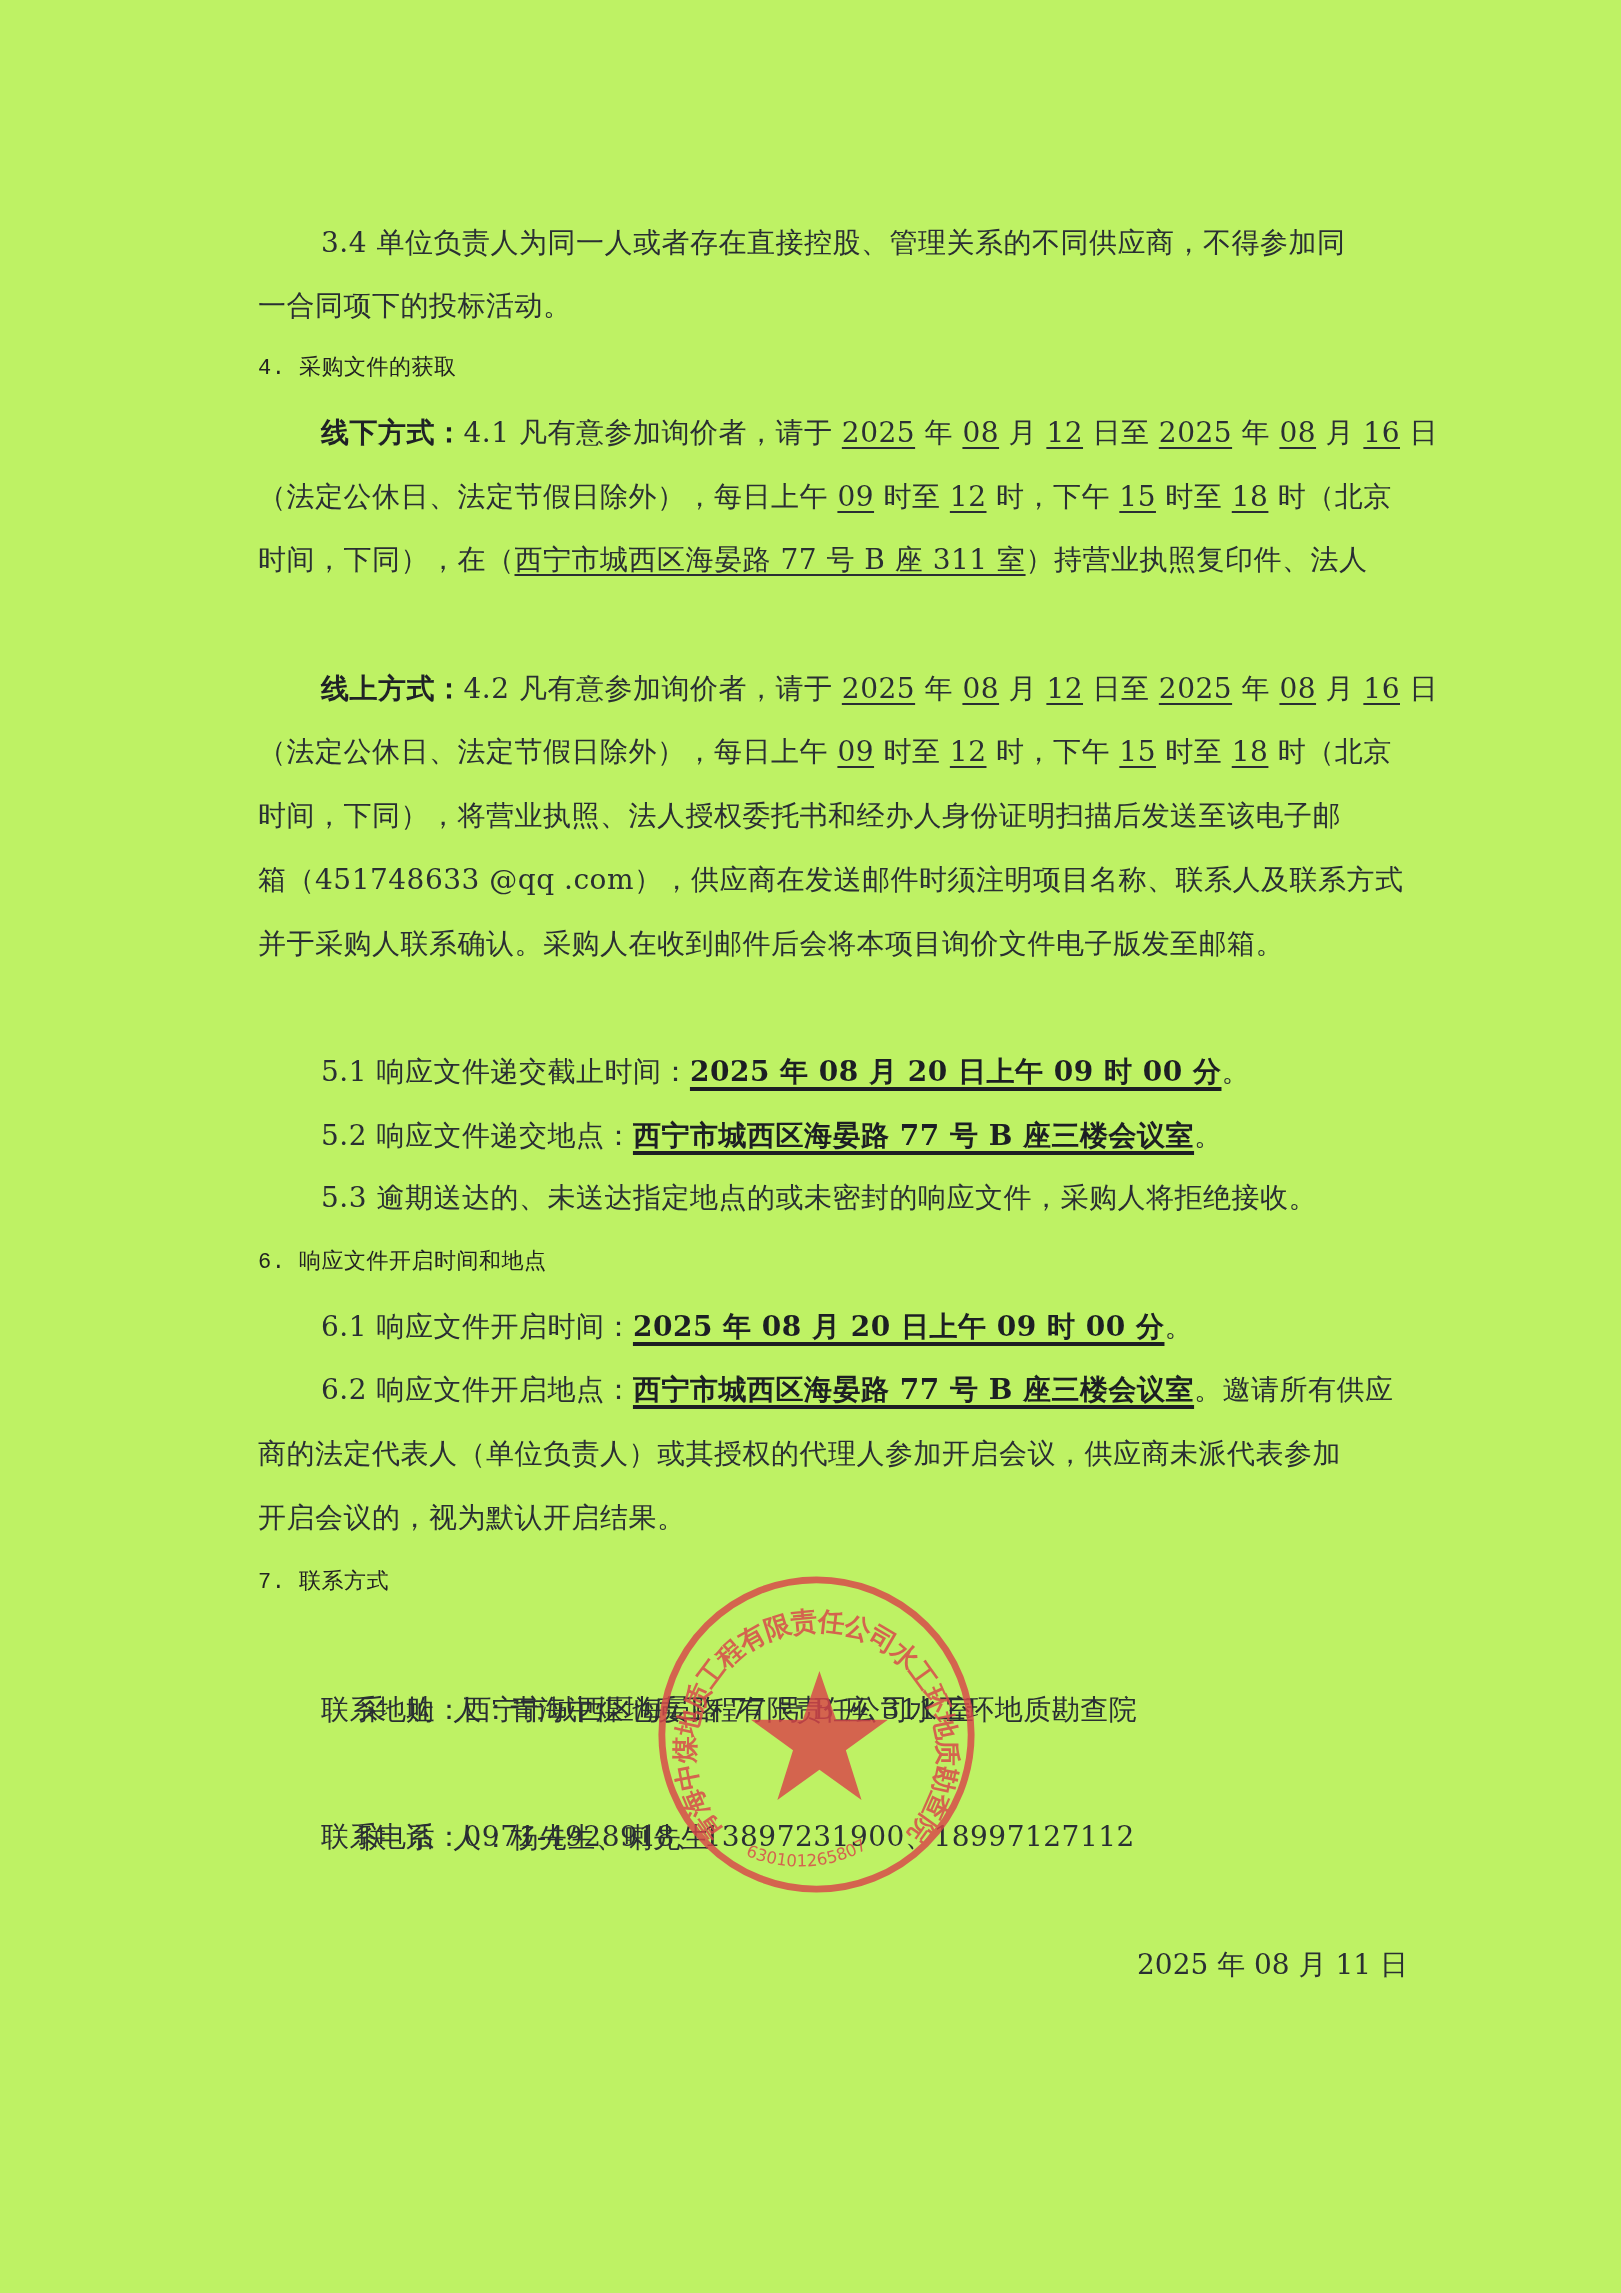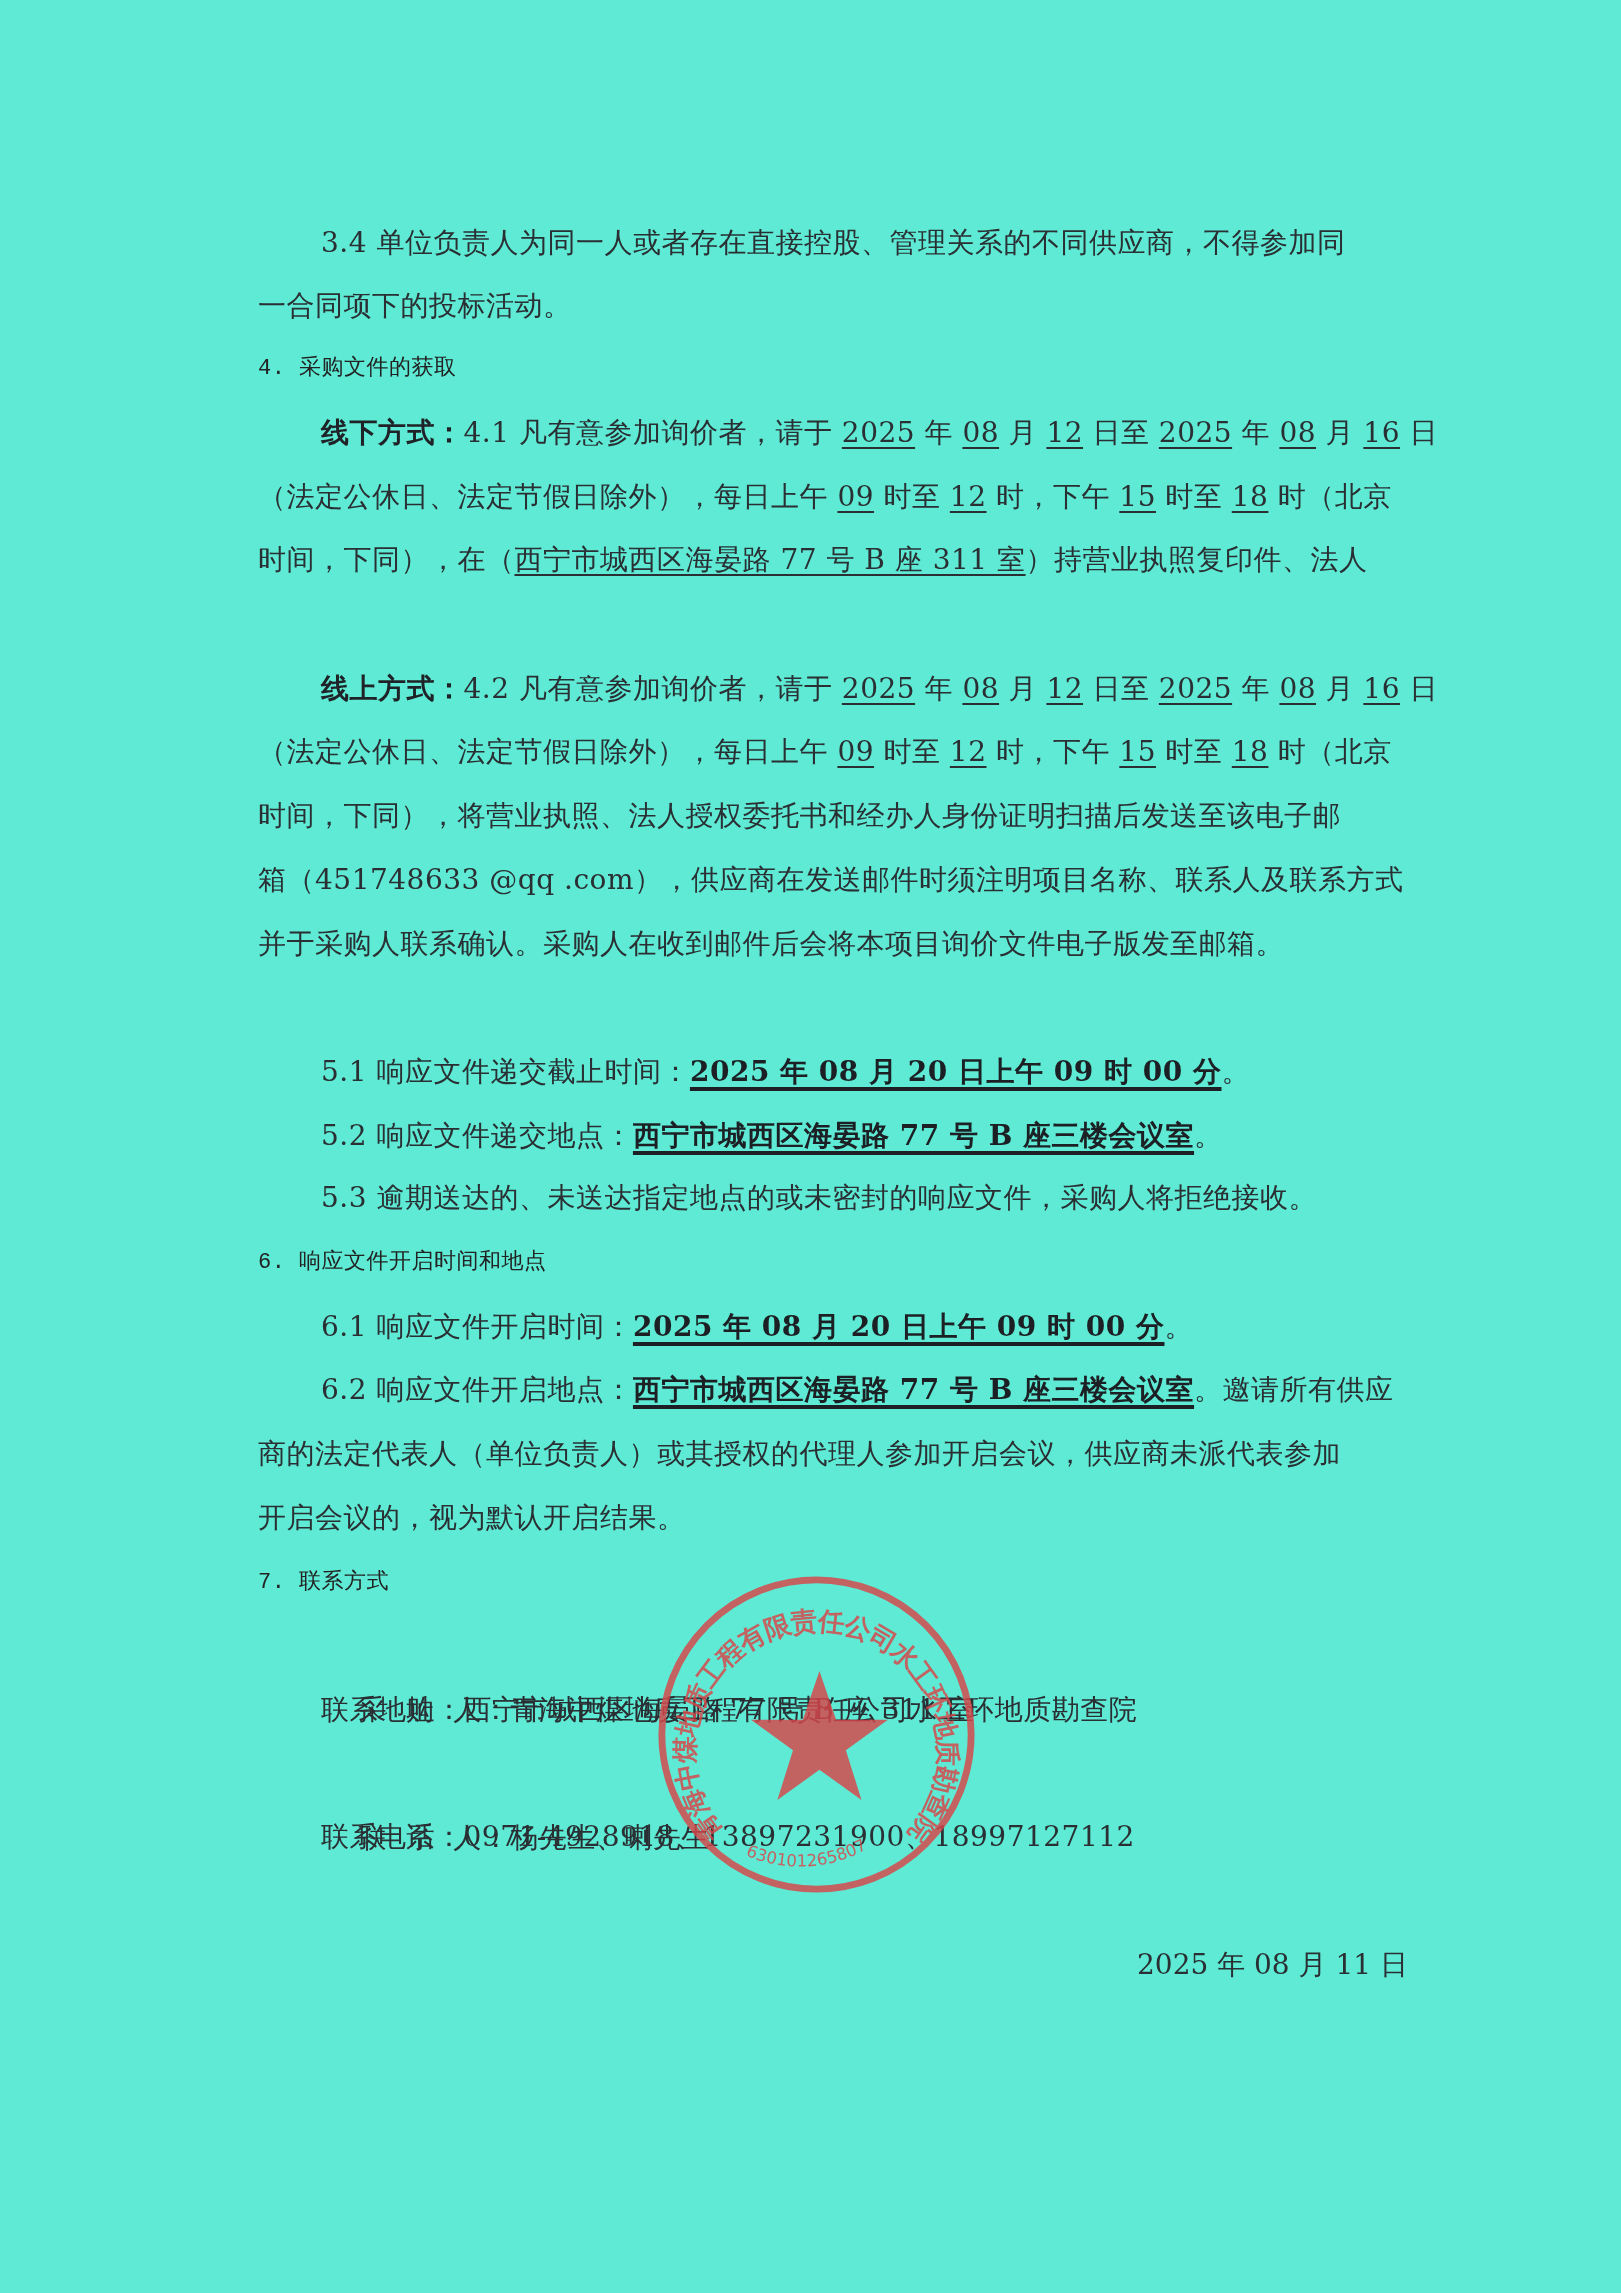--- a/index.html
+++ b/index.html
@@ -1,17 +1,17 @@
 <!DOCTYPE html>
 <html><head>
 <meta charset="utf-8">
 <style>
   html, body { margin: 0; padding: 0; background: #ffffff; }
   body { width: 1621px; height: 2294px; position: relative; overflow: hidden; }
-  .page { position: absolute; left: 0; top: 0; width: 1621px; height: 2294px; background: #5eead4; }
+  .page { position: absolute; left: 0; top: 0; width: 1621px; height: 2294px; background: #bef264; }
   .line {
     position: absolute; left: 258px; width: 1127px; height: 64px; line-height: 64px;
     font-family: "DejaVu Serif", "Liberation Serif", serif; font-size: 28px; color: #2a2f33;
     white-space: nowrap; letter-spacing: 0.5px;
   }
   .indent { left: 321px; }
   .heading { font-family: Liberation Mono, monospace; font-size: 22px; color: #222; }
   .b { font-weight: bold; color: #1f2226; }
   .u { text-decoration: underline; text-decoration-thickness: 2px; text-underline-offset: 4.9px; }
   .bu { font-weight: bold; color: #1c1f23; text-decoration: underline; text-decoration-thickness: 3.9px; text-underline-offset: 5.9px; }

